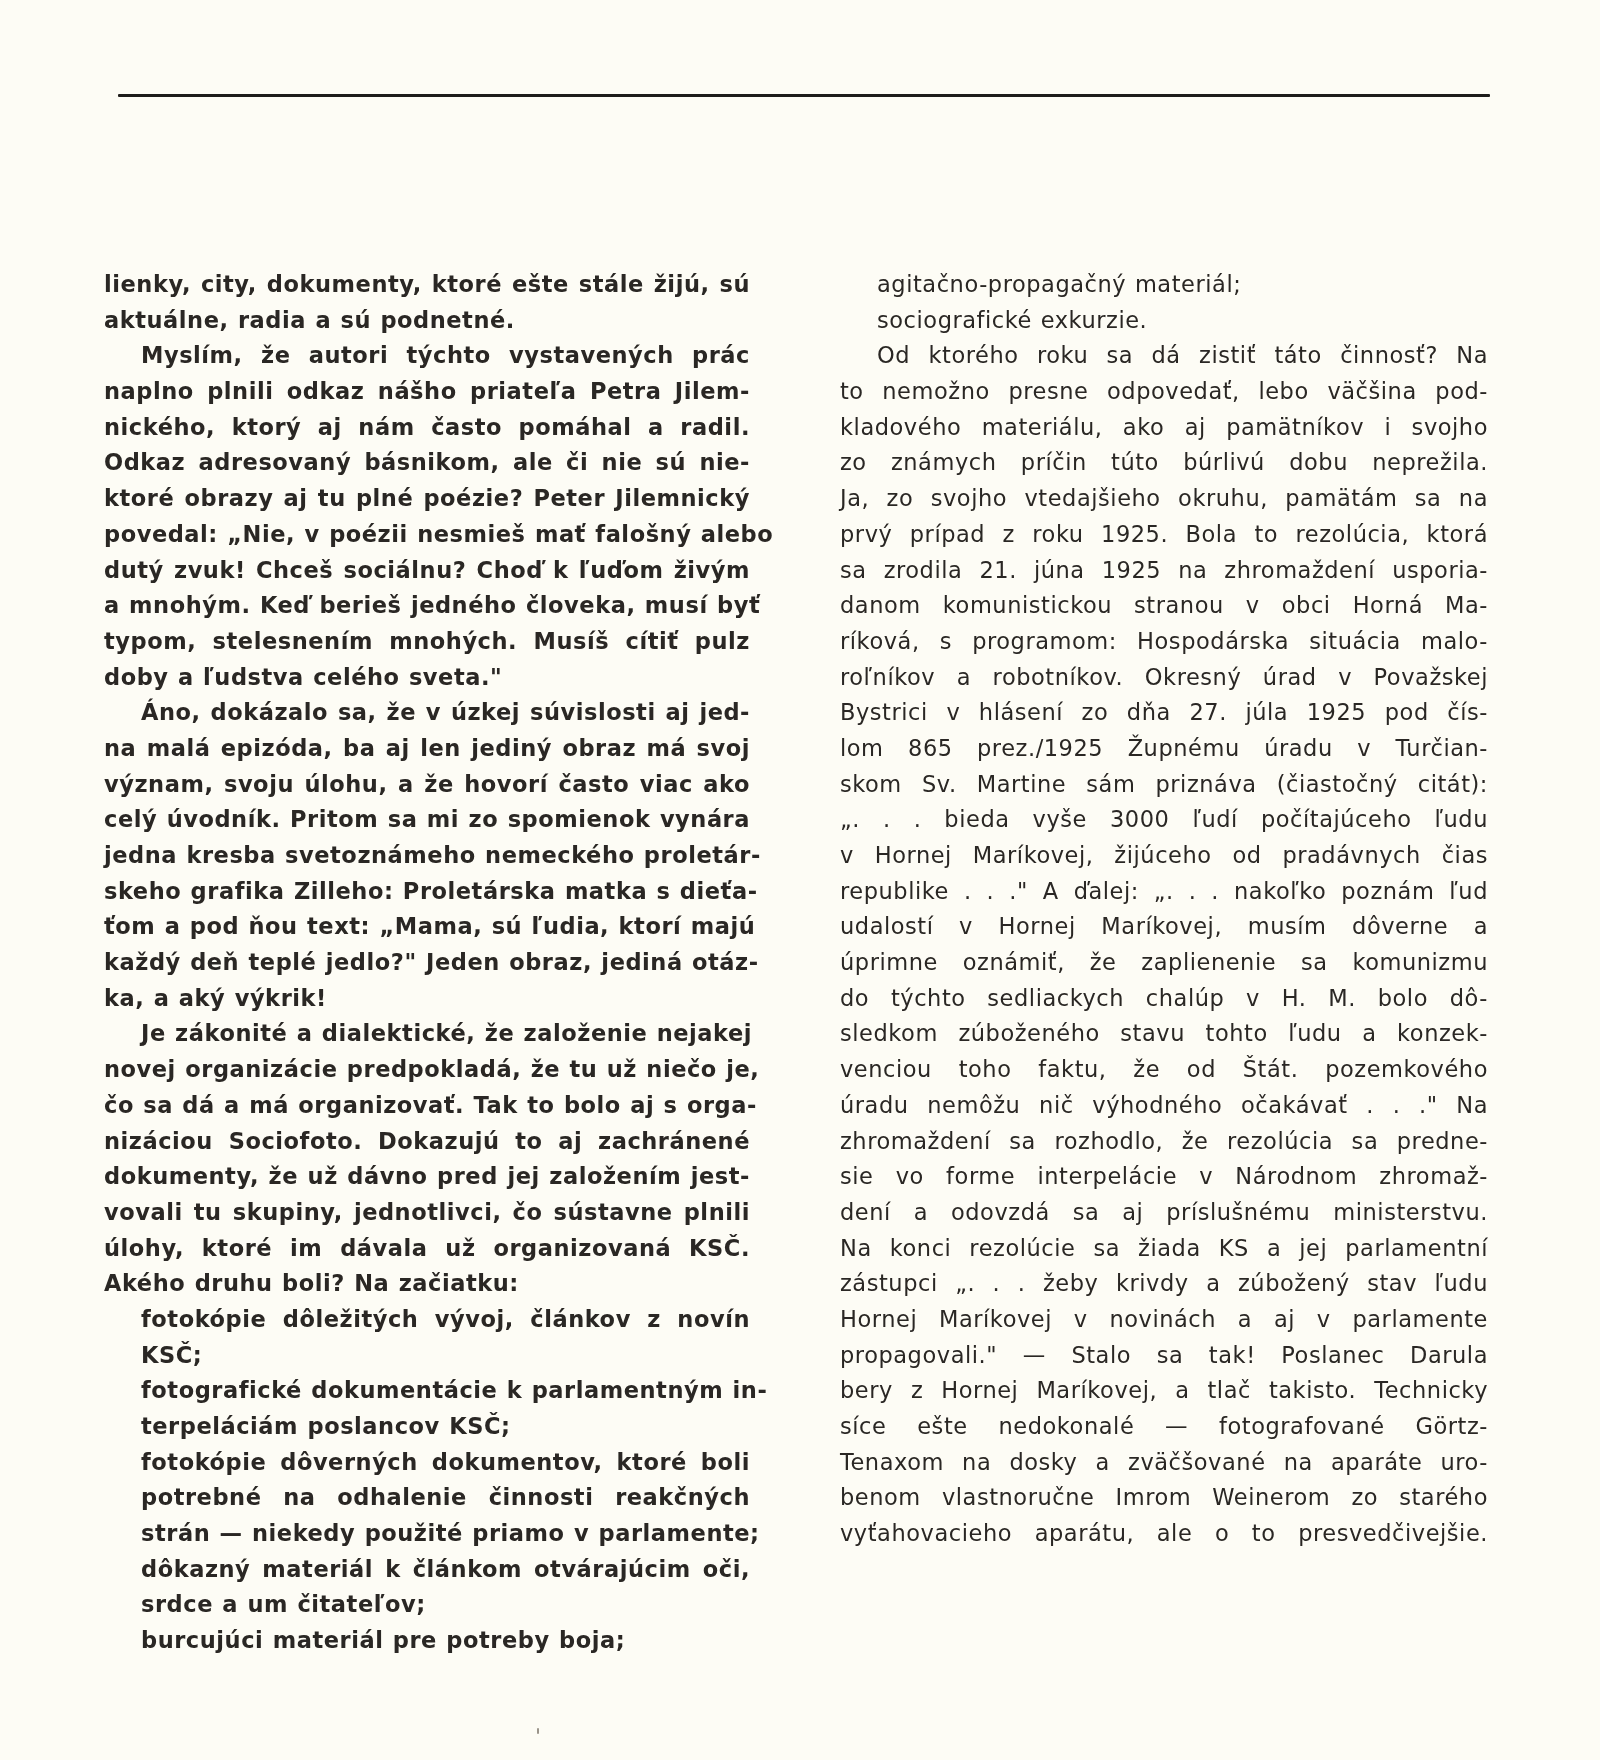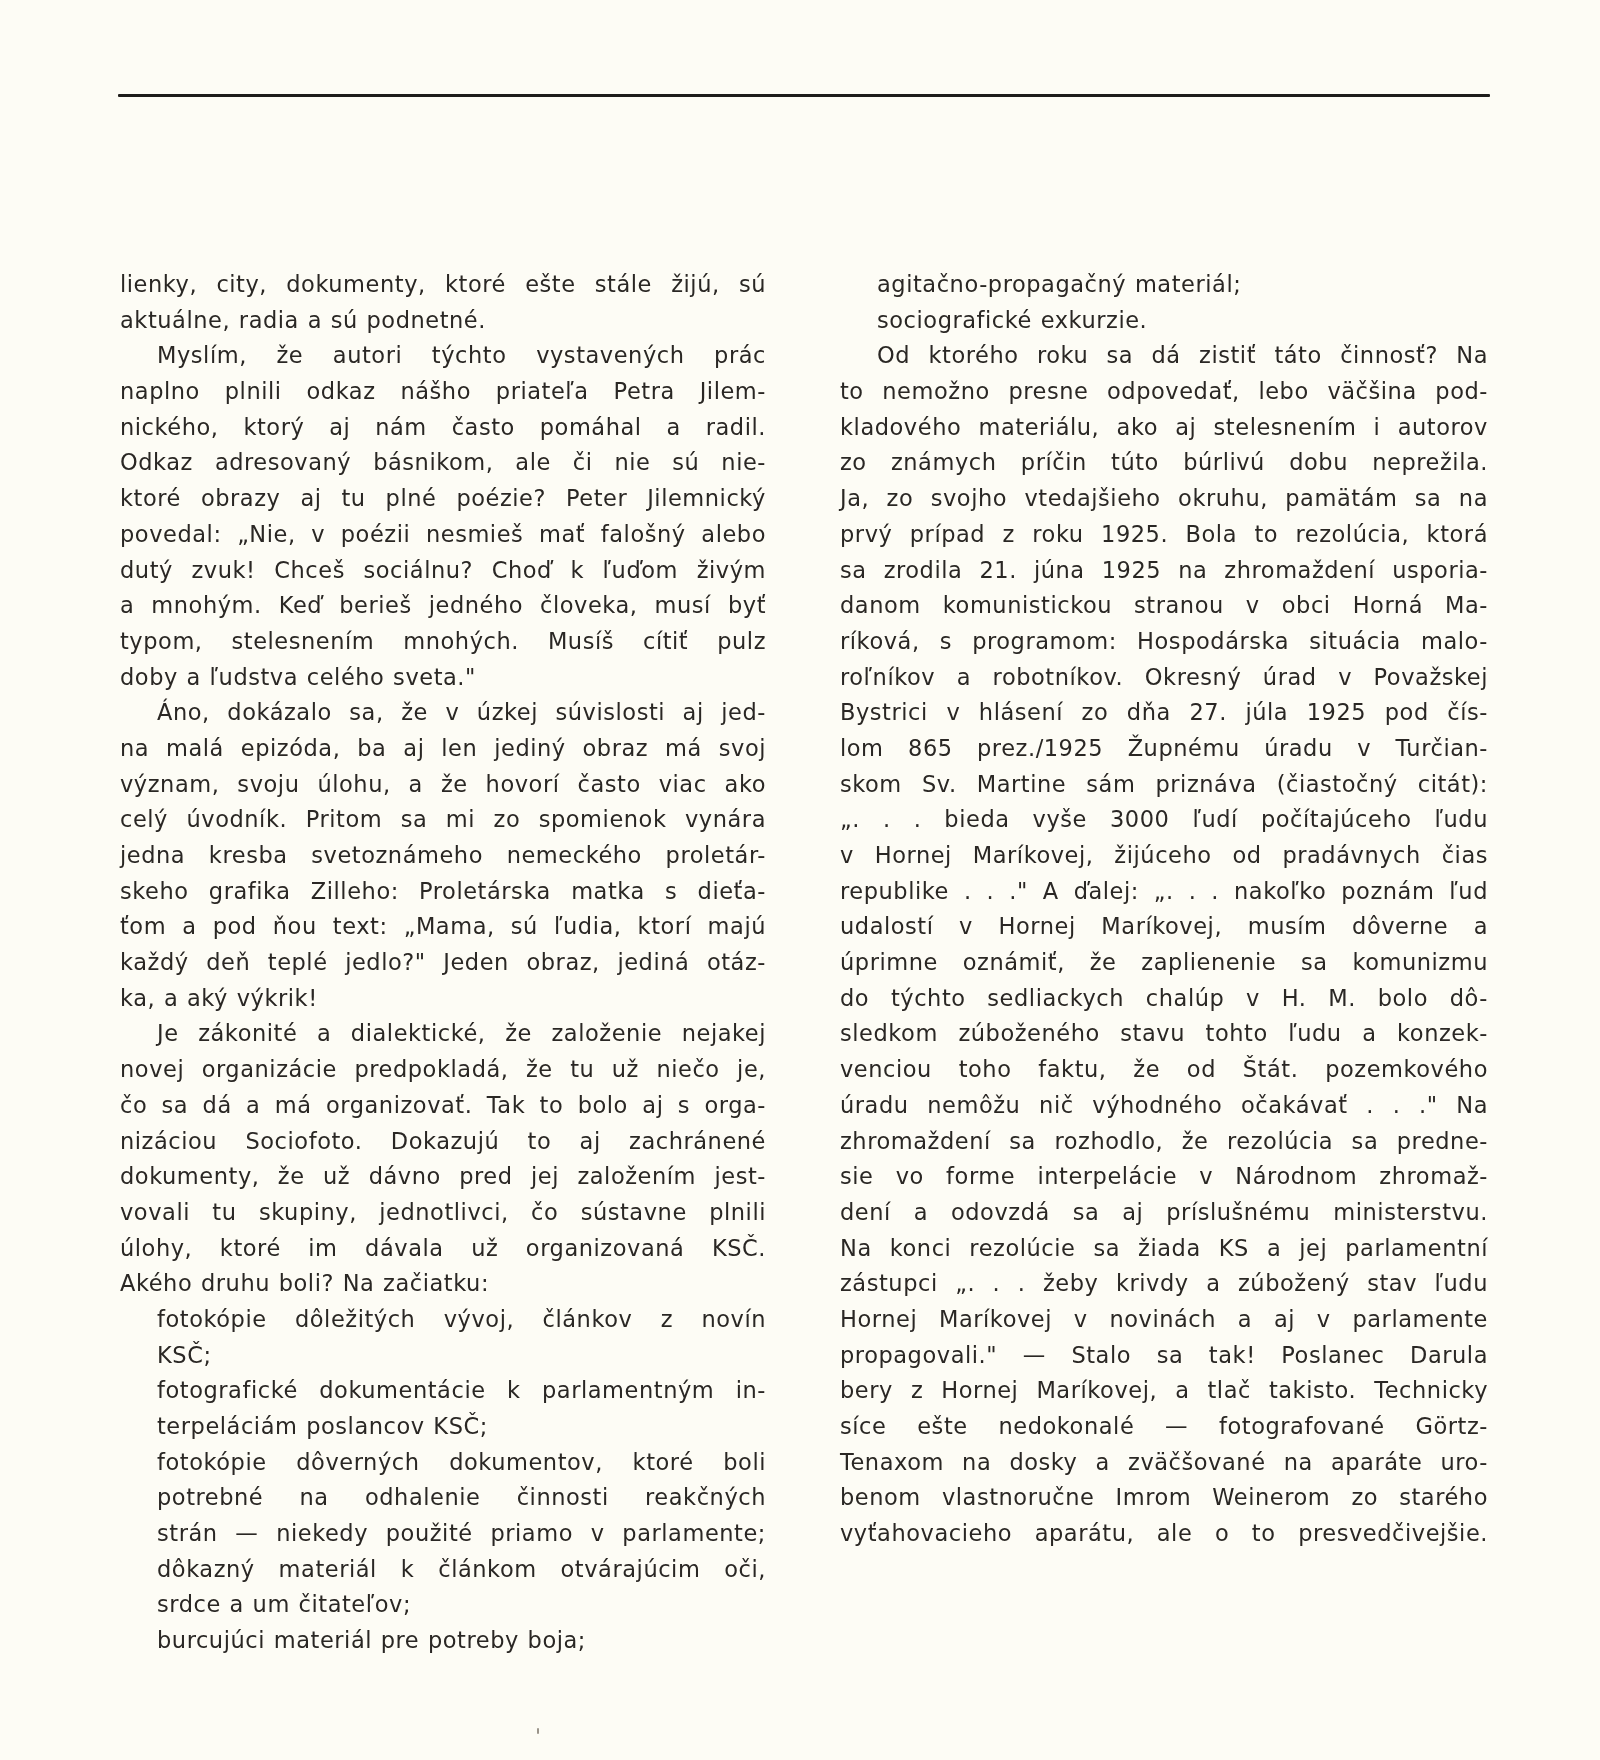--- a/index.html
+++ b/index.html
@@ -21,21 +21,21 @@
       top: 94px;
       width: 1372px;
       height: 3px;
       background: #1e1c1a;
       border-radius: 1px;
     }
     .column {
       position: absolute;
       top: 267px;
     }
-    .col-left { left: 120px; width: 646px; }
+    .col-left { left: 104px; width: 646px; font-weight: bold; }
     .col-right { left: 840px; width: 648px; }
     .line {
       display: block;
       height: 35.7px;
       line-height: 35.7px;
       font-size: 22.5px;
       letter-spacing: 0.55px;
       white-space: nowrap;
       text-align: justify;
       text-align-last: justify;
@@ -99,21 +99,21 @@
     <span class="line list-indent">strán — niekedy použité priamo v parlamente;</span>
     <span class="line list-indent">dôkazný materiál k článkom otvárajúcim oči,</span>
     <span class="line list-indent last">srdce a um čitateľov;</span>
     <span class="line list-indent last">burcujúci materiál pre potreby boja;</span>
   </div>
 <div class="column col-right" id="col-right">
     <span class="line list-indent last">agitačno-propagačný materiál;</span>
     <span class="line list-indent last">sociografické exkurzie.</span>
     <span class="line indent">Od ktorého roku sa dá zistiť táto činnosť? Na</span>
     <span class="line">to nemožno presne odpovedať, lebo väčšina pod-</span>
-    <span class="line">kladového materiálu, ako aj stelesnením i autorov</span>
+    <span class="line">kladového materiálu, ako aj pamätníkov i svojho</span>
     <span class="line">zo známych príčin túto búrlivú dobu neprežila.</span>
     <span class="line">Ja, zo svojho vtedajšieho okruhu, pamätám sa na</span>
     <span class="line">prvý prípad z roku 1925. Bola to rezolúcia, ktorá</span>
     <span class="line">sa zrodila 21. júna 1925 na zhromaždení usporia-</span>
     <span class="line">danom komunistickou stranou v obci Horná Ma-</span>
     <span class="line">ríková, s programom: Hospodárska situácia malo-</span>
     <span class="line">roľníkov a robotníkov. Okresný úrad v Považskej</span>
     <span class="line">Bystrici v hlásení zo dňa 27. júla 1925 pod čís-</span>
     <span class="line">lom 865 prez./1925 Župnému úradu v Turčian-</span>
     <span class="line">skom Sv. Martine sám priznáva (čiastočný citát):</span>

